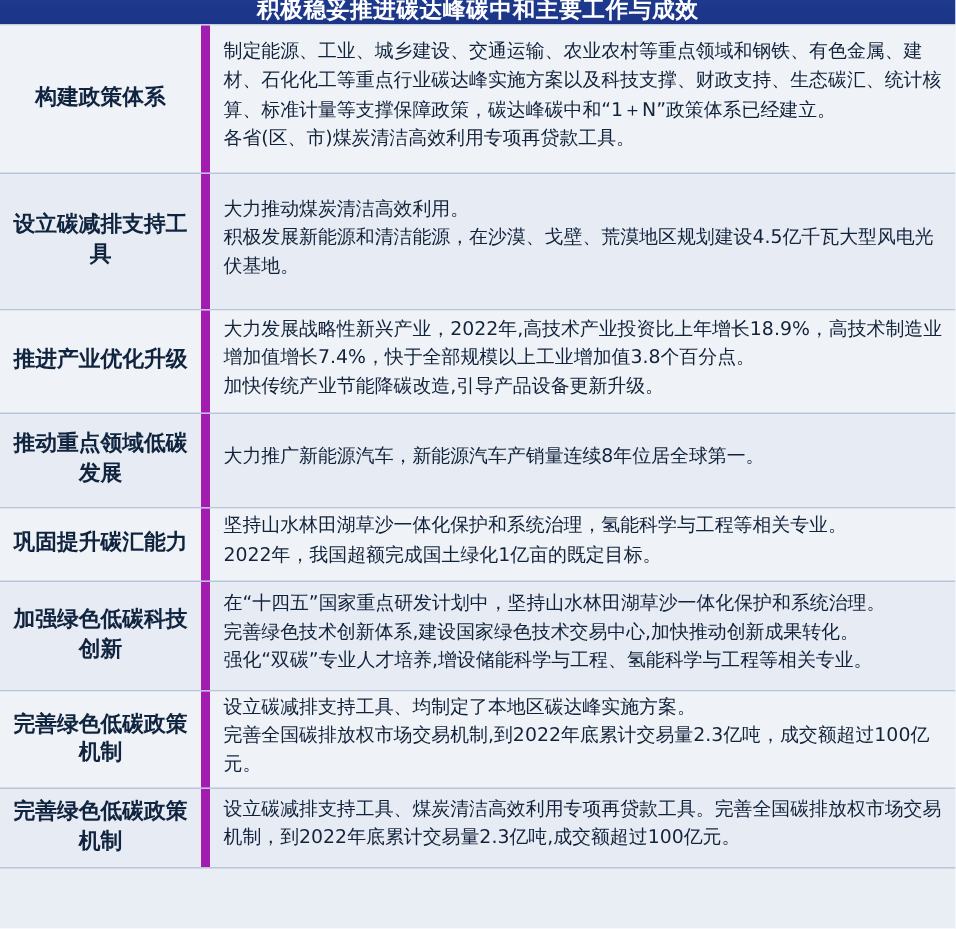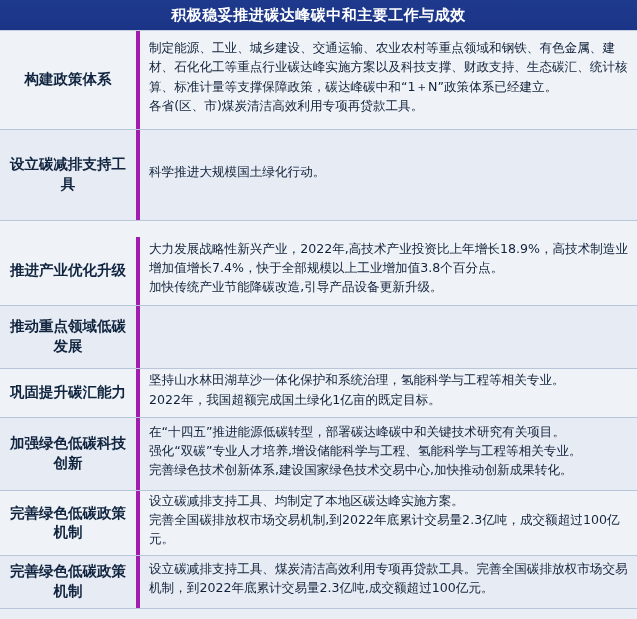--- a/index.html
+++ b/index.html
@@ -14,26 +14,26 @@
     overflow: hidden;
   }
   .page {
     width: 637px;
     height: 619px;
     position: relative;
     background: #e9eef5;
     box-sizing: border-box;
   }
   .title-bar {
-    height: 30px;
+    height: 16px;
     background: #1f3a8f;
     background: linear-gradient(#1e3a8c, #1b3487);
     color: #ffffff;
     display: flex;
-    align-items: center;
+    align-items: flex-end;
     justify-content: center;
     font-size: 15px;
     font-weight: bold;
     letter-spacing: 0.5px;
   }
   .table {
     width: 637px;
     box-sizing: border-box;
     border-top: 1px solid #c3cede;
   }
@@ -43,21 +43,21 @@
     border-bottom: 1px solid #b9c6da;
     background: #eff3f8;
   }
   .row:nth-child(even) {
     background: #e7ecf4;
   }
   .cell-head {
     width: 140px;
     min-width: 140px;
     box-sizing: border-box;
-    border-right: 4px solid #a21caf;
+    border-right: 6px solid #a21caf;
     display: flex;
     align-items: center;
     justify-content: center;
     text-align: center;
     font-size: 14.5px;
     font-weight: bold;
     color: #10243f;
     padding: 6px 4px;
     line-height: 1.35;
   }
@@ -71,21 +71,21 @@
     display: flex;
     flex-direction: column;
     justify-content: center;
   }
   .cell-body p {
     margin: 0;
     padding: 0;
   }
   .r0 .cell-head, .r0 .cell-body { min-height: 98px; }
   .r1 .cell-head, .r1 .cell-body { min-height: 90px; }
-  .r2 .cell-head, .r2 .cell-body { min-height: 68px; margin-top: 16px; }
+  .r2 .cell-head, .r2 .cell-body { min-height: 68px; }
   .r3 .cell-head, .r3 .cell-body { min-height: 62px; }
   .r4 .cell-head, .r4 .cell-body { min-height: 48px; }
   .r5 .cell-head, .r5 .cell-body { min-height: 72px; }
   .r6 .cell-head, .r6 .cell-body { min-height: 58px; }
   .r7 .cell-head, .r7 .cell-body { min-height: 50px; }
 </style>
 </head>
 <body>
 
 <div class="page">
@@ -100,52 +100,54 @@
       <div class="cell-head">构建政策体系</div>
       <div class="cell-body">
         <p>制定能源、工业、城乡建设、交通运输、农业农村等重点领域和钢铁、有色金属、建材、石化化工等重点行业碳达峰实施方案以及科技支撑、财政支持、生态碳汇、统计核算、标准计量等支撑保障政策，碳达峰碳中和“1＋N”政策体系已经建立。</p>
         <p>各省(区、市)煤炭清洁高效利用专项再贷款工具。</p>
       </div>
     </div>
 
     <div class="row r1">
       <div class="cell-head">设立碳减排支持工具</div>
       <div class="cell-body">
-        <p>科学推进大规模国土绿化行动。</p>
+        <p>大力推动煤炭清洁高效利用。</p>
+        <p>积极发展新能源和清洁能源，在沙漠、戈壁、荒漠地区规划建设4.5亿千瓦大型风电光伏基地。</p>
       </div>
     </div>
 
     <div class="row r2">
       <div class="cell-head">推进产业优化升级</div>
       <div class="cell-body">
         <p>大力发展战略性新兴产业，2022年,高技术产业投资比上年增长18.9%，高技术制造业增加值增长7.4%，快于全部规模以上工业增加值3.8个百分点。</p>
         <p>加快传统产业节能降碳改造,引导产品设备更新升级。</p>
       </div>
     </div>
 
     <div class="row r3">
       <div class="cell-head">推动重点领域低碳发展</div>
       <div class="cell-body">
+        <p>大力推广新能源汽车，新能源汽车产销量连续8年位居全球第一。</p>
       </div>
     </div>
 
     <div class="row r4">
       <div class="cell-head">巩固提升碳汇能力</div>
       <div class="cell-body">
         <p>坚持山水林田湖草沙一体化保护和系统治理，氢能科学与工程等相关专业。</p>
         <p>2022年，我国超额完成国土绿化1亿亩的既定目标。</p>
       </div>
     </div>
 
     <div class="row r5">
       <div class="cell-head">加强绿色低碳科技创新</div>
       <div class="cell-body">
-        <p>在“十四五”推进能源低碳转型，部署碳达峰碳中和关键技术研究有关项目。</p>
+        <p>在“十四五”国家重点研发计划中，坚持山水林田湖草沙一体化保护和系统治理。</p>
+        <p>完善绿色技术创新体系,建设国家绿色技术交易中心,加快推动创新成果转化。</p>
         <p>强化“双碳”专业人才培养,增设储能科学与工程、氢能科学与工程等相关专业。</p>
-        <p>完善绿色技术创新体系,建设国家绿色技术交易中心,加快推动创新成果转化。</p>
       </div>
     </div>
 
     <div class="row r6">
       <div class="cell-head">完善绿色低碳政策机制</div>
       <div class="cell-body">
         <p>设立碳减排支持工具、均制定了本地区碳达峰实施方案。</p>
         <p>完善全国碳排放权市场交易机制,到2022年底累计交易量2.3亿吨，成交额超过100亿元。</p>
       </div>
     </div>

